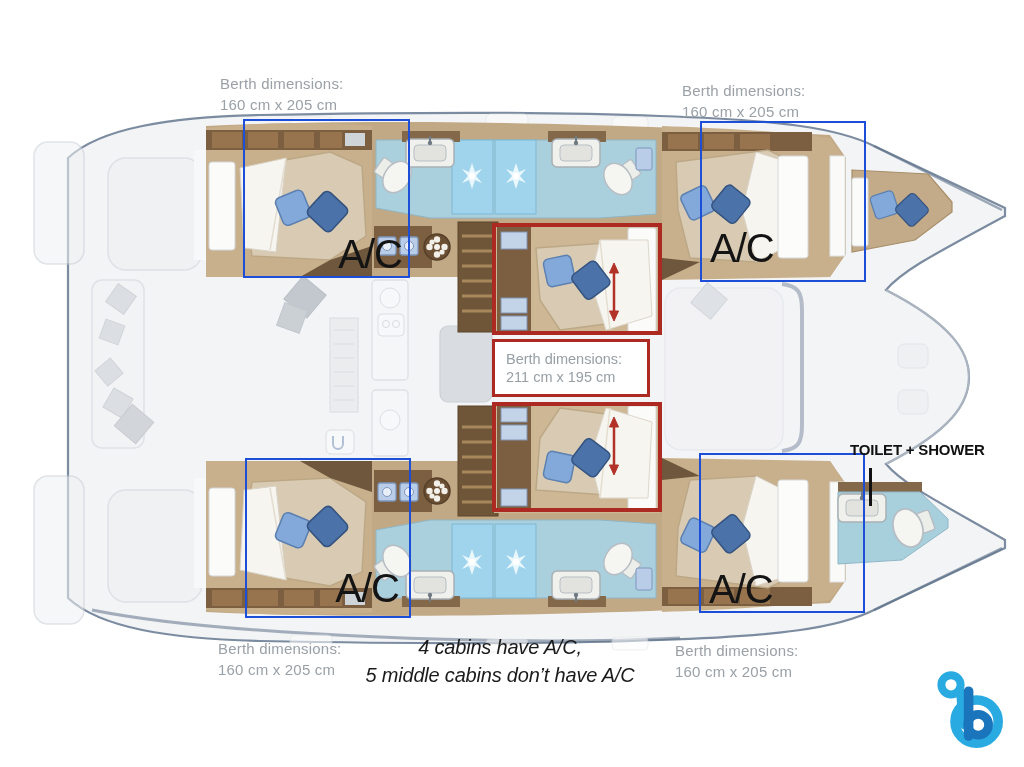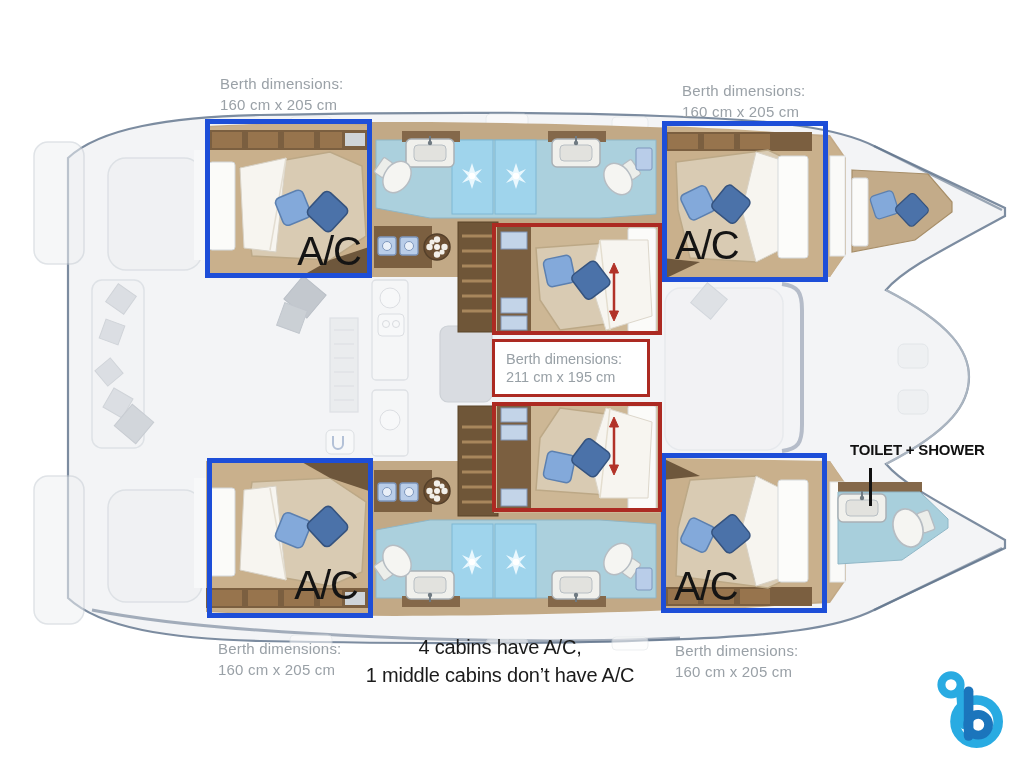--- a/index.html
+++ b/index.html
@@ -2,21 +2,21 @@
 <html><head>
 <meta charset="utf-8">
 <style>
   html,body{margin:0;padding:0;background:#ffffff;}
   .stage{
     position:relative;width:1024px;height:767px;background:#ffffff;overflow:hidden;
     font-family:"Liberation Sans","DejaVu Sans",sans-serif;
   }
   .plan-svg{position:absolute;left:0;top:0;}
   
-  .hl-blue{position:absolute;border:5px solid #1d4ed8;box-sizing:border-box;}
+  .hl-blue{position:absolute;border:2px solid #1d4ed8;box-sizing:border-box;margin-left:38px;}
   .hl-red{position:absolute;border:4px solid #ac2a22;box-sizing:border-box;}
   .ac-label{
     position:absolute;font-size:40px;line-height:1;color:#141414;
     letter-spacing:-1px;font-weight:400;
   }
   
   .berth-caption{
     position:absolute;font-size:15px;line-height:21px;color:#9aa1a7;
     letter-spacing:0.2px;white-space:nowrap;
   }
@@ -27,21 +27,21 @@
     padding:8px 0 0 11px;font-size:14.5px;line-height:18px;color:#98a0a6;
     white-space:nowrap;
   }
   .toilet-label{
     position:absolute;left:850px;top:441px;font-size:15px;font-weight:600;
     color:#111111;letter-spacing:-0.2px;white-space:nowrap;
   }
   .toilet-pointer{position:absolute;left:869px;top:468px;width:3px;height:38px;background:#111111;}
   .footnote{
     position:absolute;left:330px;top:633px;width:340px;text-align:center;
-    font-size:20px;line-height:28px;color:#1b1b1b;letter-spacing:-0.2px;
+    font-size:20px;line-height:28px;color:#1b1b1b;letter-spacing:-0.2px;font-style:italic;
   }
   .logo{position:absolute;left:926px;top:664px;width:82px;height:96px;}
 </style>
 </head>
 <body>
 
 <div class="stage">
 
   <svg class="plan-svg" width="1024" height="767" viewBox="0 0 1024 767">
     <defs>
@@ -295,21 +295,21 @@
   <div class="berth-caption" style="left:675px;top:640px;">
     <div>Berth dimensions:</div>
     <div>160 cm x 205 cm</div>
   </div>
 
   <div class="toilet-label">TOILET + SHOWER</div>
   <div class="toilet-pointer"></div>
 
   <div class="footnote">
     <div>4 cabins have A/C,</div>
-    <div>1 middle cabins don’t have A/C</div>
+    <div>5 middle cabins don’t have A/C</div>
   </div>
 
   <svg class="logo" viewBox="0 0 100 120">
     <g fill="none" stroke-linecap="round">
       <circle cx="62" cy="72" r="27" stroke="#29abe2" stroke-width="12"></circle>
       <circle cx="30" cy="26" r="12" stroke="#29abe2" stroke-width="10"></circle>
       <path d="M41,32 C 44,46 42,58 46,76" stroke="#29abe2" stroke-width="11"></path>
       <line x1="52" y1="34" x2="52" y2="90" stroke="#1b75bc" stroke-width="12"></line>
       <circle cx="64" cy="76" r="13" stroke="#1b75bc" stroke-width="11"></circle>
     </g>

